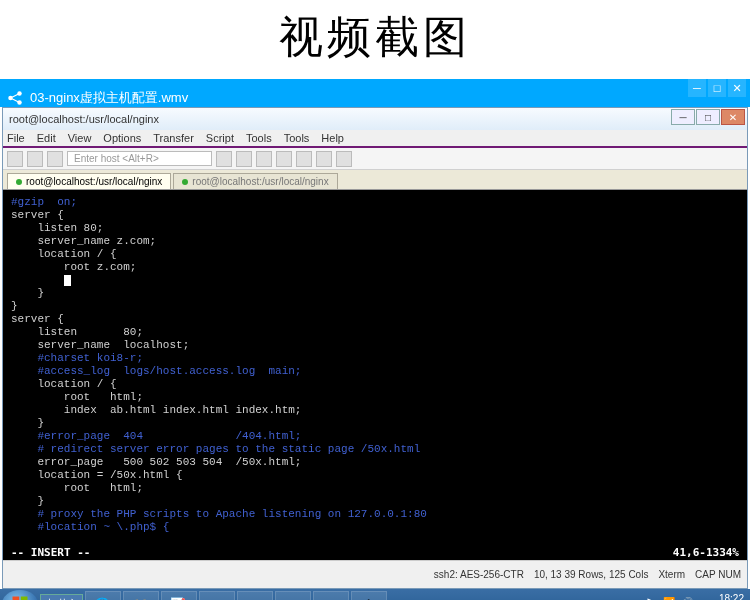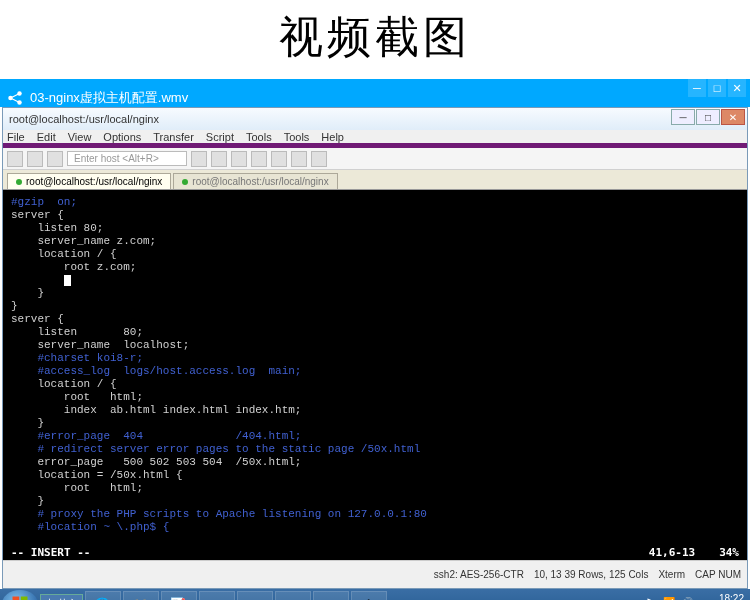--- a/index.html
+++ b/index.html
@@ -7,36 +7,36 @@
 .page-title { text-align: center; font-size: 44px; font-weight: 400; padding: 8px 0 12px; color: #000; letter-spacing: 4px; }
 .player-bar { background: #00a8ff; height: 28px; display: flex; align-items: flex-end; padding: 0 6px; color: #fff; font-size: 13px; position: relative; }
 .player-icon { width: 18px; height: 18px; margin-right: 6px; display: inline-flex; align-items: center; justify-content: center; }
 .player-controls { position: absolute; right: 4px; top: 0; display: flex; gap: 2px; }
 .player-controls span { width: 18px; height: 18px; background: rgba(255,255,255,0.15); display: inline-flex; align-items: center; justify-content: center; font-size: 11px; color: #fff; }
 .win-outer { background: #d6e4f0; border: 1px solid #7a9ab8; margin: 0 2px; }
 .win-title { background: linear-gradient(#f7fbff,#e0edf9); height: 22px; display: flex; align-items: center; padding: 0 6px; font-size: 11px; color: #333; position: relative; }
 .win-title-ctrls { position: absolute; right: 2px; top: 1px; display: flex; gap: 1px; }
 .win-title-ctrls span { width: 24px; height: 16px; display: inline-flex; align-items: center; justify-content: center; font-size: 10px; border: 1px solid #8aa; background: #eef; }
 .win-title-ctrls .close { background: #d86; color: #fff; border-color: #b54; }
-.menubar { background: #f0f0f0; height: 18px; display: flex; align-items: center; padding: 0 4px; font-size: 11px; color: #333; gap: 12px; border-bottom: 5px solid #701a75; }
+.menubar { background: #f0f0f0; height: 18px; display: flex; align-items: center; padding: 0 4px; font-size: 11px; color: #333; gap: 12px; border-bottom: 2px solid #701a75; }
 .toolbar { background: #f5f5f5; height: 22px; display: flex; align-items: center; padding: 0 4px; font-size: 10px; color: #666; gap: 4px; border-bottom: 1px solid #d0d0d0; }
-.toolbar .hostbox { border: 1px solid #bbb; background: #fff; padding: 1px 6px; color: #999; width: 120px; }
+.toolbar .hostbox { border: 1px solid #bbb; background: #fff; padding: 1px 6px; color: #999; width: 145px; }
 .toolbar .ticon { width: 16px; height: 16px; display: inline-block; background: #e0e0e0; border: 1px solid #bbb; }
 .tabs { background: #ece9d8; height: 20px; display: flex; align-items: flex-end; padding: 0 4px; font-size: 10px; gap: 2px; border-bottom: 1px solid #999; }
 .tab { background: #fffef0; border: 1px solid #aca899; border-bottom: none; padding: 2px 8px; display: flex; align-items: center; gap: 4px; }
 .tab.inactive { background: #e8e5d4; color: #777; }
 .tab .dot { width: 6px; height: 6px; background: #3a3; border-radius: 50%; display: inline-block; }
 .terminal { background: #000; font-family: "Consolas","Courier New",monospace; font-size: 11px; line-height: 13px; padding: 6px 8px; color: #d0d0d0; position: relative; height: 370px; overflow: hidden; }
 .terminal .cmt { color: #4060d0; }
 .terminal .kw { color: #d0d0d0; }
 .terminal .hi { color: #4060d0; }
 .cursor { display: inline-block; width: 7px; height: 11px; background: #fff; vertical-align: text-bottom; }
 .watermark { position: absolute; left: 50%; top: 96px; transform: translateX(-50%); color: #6a6a6a; font-size: 34px; font-weight: 700; letter-spacing: 2px; pointer-events: none; font-family: "Microsoft YaHei"; }
 .statusline { position: absolute; bottom: 0; left: 0; right: 0; background: #000; color: #fff; font-family: "Consolas",monospace; font-size: 11px; font-weight: bold; display: flex; padding: 1px 8px; margin-top: 13px; }
-.statusline .right { margin-left: auto; display: flex; gap: 24px; }
+.statusline .right { margin-left: auto; display: flex; }
 .conn-status { background: #f0f0f0; height: 28px; font-size: 10px; color: #333; display: flex; align-items: center; padding: 3px 6px; border-top: 1px solid #ccc; }
 .conn-status .r { margin-left: auto; display: flex; gap: 10px; }
 .taskbar { background: linear-gradient(#3a6ea5,#245a8f); height: 30px; display: flex; align-items: center; padding: 0 2px; gap: 2px; position: relative; }
 .start { width: 36px; height: 28px; background: radial-gradient(circle at 40% 40%, #7ec0ee, #1e5799); border-radius: 50%; display: flex; align-items: center; justify-content: center; }
 .start svg { width: 18px; height: 18px; }
 .taskbtn { width: 36px; height: 26px; background: rgba(255,255,255,0.1); border: 1px solid rgba(255,255,255,0.15); display: inline-flex; align-items: center; justify-content: center; font-size: 13px; }
 .lang { background: #4a7ab0; color: #fff; font-size: 10px; padding: 2px 4px; border: 1px solid #6a9; }
 .tray { margin-left: auto; display: flex; align-items: center; gap: 4px; color: #fff; font-size: 10px; padding-right: 4px; }
 .tray .clock { text-align: right; line-height: 11px; }
 .tray .tico { width: 14px; height: 14px; display: inline-block; }

